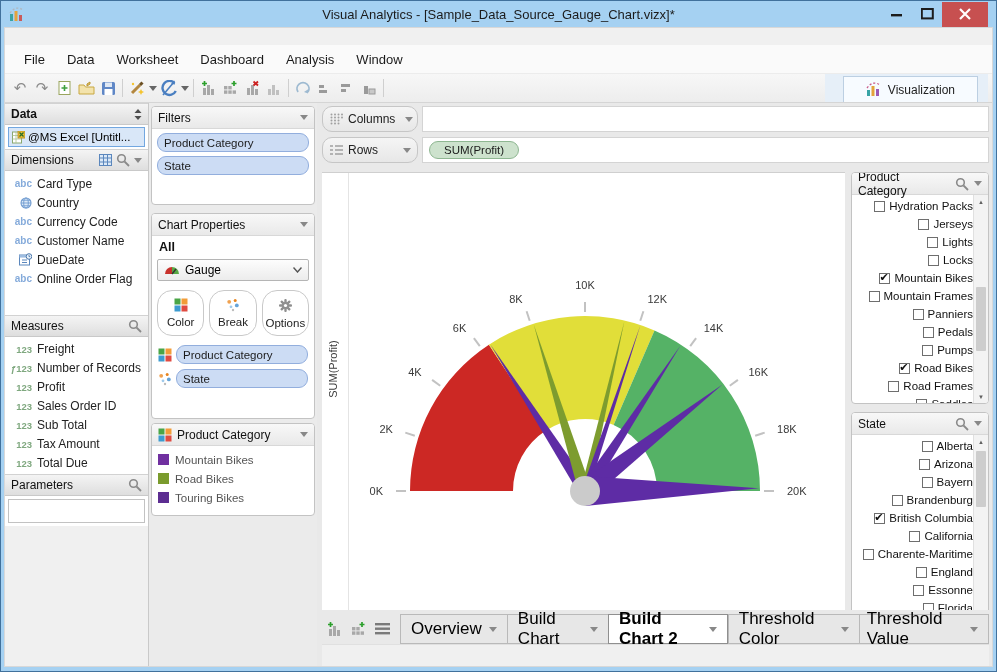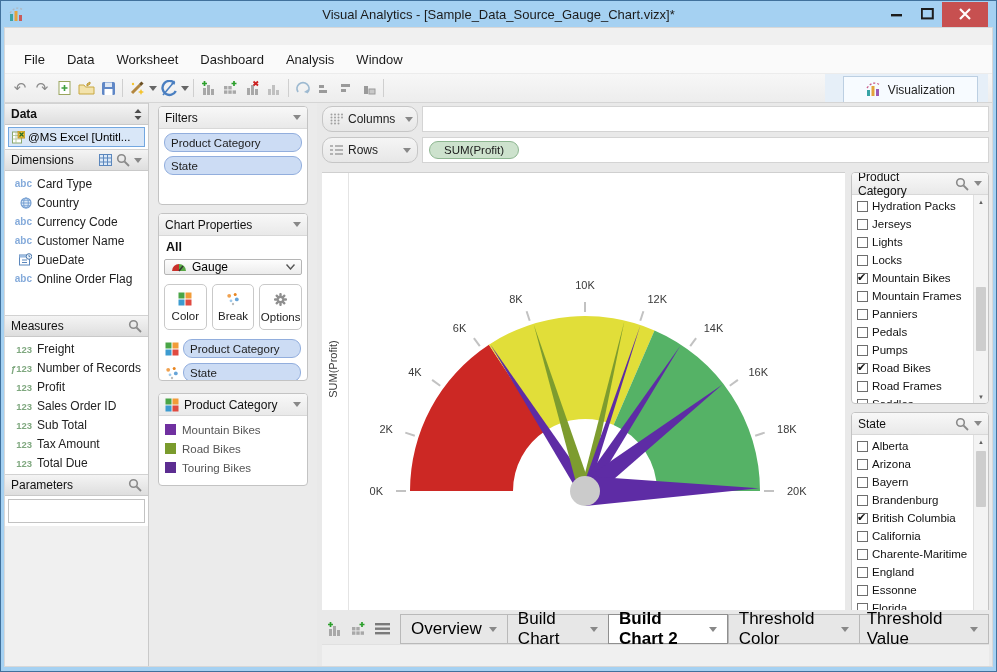--- a/index.html
+++ b/index.html
@@ -31,31 +31,31 @@
   .src-item{flex:none;margin:2px 3px;border:1px solid #72a7e0;background:#d9e7f8;height:20px;display:flex;align-items:center;gap:3px;padding:0 3px;font-size:11.5px;white-space:nowrap;overflow:hidden;}
   .fieldlist{overflow:hidden;padding-top:3px;}
   .dimlist{flex:1;}
   .f-row{height:19px;display:flex;align-items:center;font-size:12px;color:#222;}
   .f-ic{width:27px;flex:none;text-align:right;margin-right:5px;display:flex;justify-content:flex-end;align-items:center;}
   .t-abc{font-size:10px;color:#85abdb;font-weight:bold;letter-spacing:0;}
   .t-123{font-size:9.5px;color:#7fa87f;font-weight:bold;}
   .param-box{flex:none;margin:3px 3px;border:1px solid #c2c2c2;background:#fff;height:24px;}
   .lfill{flex:none;background:#f0f0f0;height:16px;}
   
-  .mpanel{width:168px;background:#ebebeb;padding:3px 9px;display:flex;flex-direction:column;flex:none;}
+  .mpanel{width:168px;background:#ebebeb;padding:3px 2px;display:flex;flex-direction:column;flex:none;}
   .card{background:#fff;border:1px solid #c3c3c3;border-radius:4px;overflow:hidden;display:flex;flex-direction:column;flex:none;}
   .card-head{height:22px;flex:none;background:linear-gradient(#f8f8f8,#e9e9e9);border-bottom:1px solid #d8d8d8;display:flex;align-items:center;padding:0 6px;font-size:12px;color:#111;gap:5px;}
   .card-head .sp{flex:1;}
   .pill-blue{background:#ccdcf4;border:1px solid #92aedd;border-radius:9px;height:19px;display:flex;align-items:center;padding:0 6px;font-size:11.5px;color:#1c1c1c;}
   .filters-body{padding:4px 5px;display:flex;flex-direction:column;gap:4px;}
   .scope-row{padding:4px 7px 2px;font-size:12.5px;font-weight:bold;color:#111;}
   .gselect{margin:3px 5px;height:22px;border:1px solid #b5b5b5;border-radius:2px;background:linear-gradient(#fdfdfd,#ececec);display:flex;align-items:center;gap:5px;padding:0 6px;font-size:12px;}
   .gselect .sp{flex:1;}
   .prop-btns{display:flex;gap:5px;margin:6px 5px 4px;}
-  .prop-btn{width:48px;height:46px;border:1px solid #c9c9c9;border-radius:5px;background:#fff;display:flex;flex-direction:column;align-items:center;justify-content:center;gap:4px;font-size:11.5px;color:#222;}
+  .prop-btn{width:48px;height:46px;border:1px solid #c9c9c9;border-radius:15px;background:#fff;display:flex;flex-direction:column;align-items:center;justify-content:center;gap:4px;font-size:11.5px;color:#222;}
   .bind-row{display:flex;align-items:center;gap:4px;margin:5px 6px 0;}
   .bind-row .pill-blue{flex:1;}
   .legend-item{height:19px;display:flex;align-items:center;gap:6px;padding-left:6px;font-size:11.5px;color:#555;}
   .lg-sw{width:11px;height:11px;flex:none;}
   
   .rsection{flex:1;display:flex;flex-direction:column;padding:3px 3px 0 5px;overflow:hidden;}
   .shelf-row{height:26px;flex:none;display:flex;margin-bottom:5px;}
   .shelf-label{width:96px;flex:none;background:linear-gradient(#f5f5f5,#e7e7e7);border:1px solid #c6c6c6;border-radius:10px;display:flex;align-items:center;gap:5px;padding:0 6px;font-size:12px;color:#222;}
   .shelf-label .sp{flex:1;}
   .shelf-field{flex:1;background:#fff;border:1px solid #d4d4d4;margin-left:4px;display:flex;align-items:center;padding:0 6px;}
@@ -64,21 +64,21 @@
   .chart-wrap{flex:1;background:#fff;border-top:1px solid #cfcfcf;display:flex;margin-right:6px;position:relative;overflow:hidden;}
   .axis-strip{width:27px;flex:none;border-right:1px solid #e4e4e4;position:relative;}
   .axis-label{position:absolute;left:-34px;top:190px;transform:rotate(-90deg);font-size:11px;color:#3a3a3a;width:90px;text-align:center;}
   .plot{flex:1;position:relative;}
   
   .rpanel{width:138px;flex:none;display:flex;flex-direction:column;}
   .rcard-pc{height:232px;}
   .rcard-state{height:210px;margin-top:8px;}
   .list-wrap{flex:1;position:relative;overflow:hidden;}
   .chk-list{position:absolute;left:0;top:0;right:15px;bottom:0;overflow:hidden;padding-top:2px;}
-  .chk-row{height:18px;display:flex;align-items:center;gap:4px;padding-left:5px;font-size:11.5px;color:#111;white-space:nowrap;}
+  .chk-row{height:18px;display:flex;align-items:center;gap:4px;padding-left:5px;font-size:11.5px;color:#111;white-space:nowrap;justify-content:flex-end;}
   .cb{width:11px;height:11px;flex:none;border:1px solid #6e6e6e;background:#fff;position:relative;}
   .cb.on:after{content:"✔";position:absolute;left:-1px;top:-3px;font-size:11px;color:#111;}
   .vscroll{position:absolute;right:0;top:0;bottom:0;width:15px;background:#f3f3f3;border-left:1px solid #e0e0e0;}
   .sb-btn{position:absolute;left:0;right:0;height:13px;display:flex;align-items:center;justify-content:center;font-size:6px;color:#606060;}
   .sb-up{top:0;}
   .sb-down{bottom:0;}
   .sb-thumb{position:absolute;left:2px;right:2px;background:#cdcdcd;border-radius:1px;}
   
   .tabbar{height:30px;flex:none;display:flex;align-items:stretch;margin-top:4px;}
   .tbar-icons{display:flex;align-items:center;gap:4px;padding:0 8px 0 2px;}
@@ -433,21 +433,21 @@
                   <path d="M0 0 L8 0 L4 5 Z" fill="#888"></path>
                 </svg>
               </span>
           </div>
           <div class="filters-body" id="filterpills">
               <div class="pill-blue">Product Category</div>
               <div class="pill-blue">State</div>
             </div>
         </div>
 
-        <div class="card" style="height:168px;margin-bottom:12px;">
+        <div class="card" style="height:206px;margin-bottom:4px;">
           <div class="card-head">
             <span>Chart Properties</span>
             <span class="sp"></span>
             <span>
                 <svg width="8" height="5">
                   <path d="M0 0 L8 0 L4 5 Z" fill="#888"></path>
                 </svg>
               </span>
           </div>
           <div class="scope-row">All</div>

